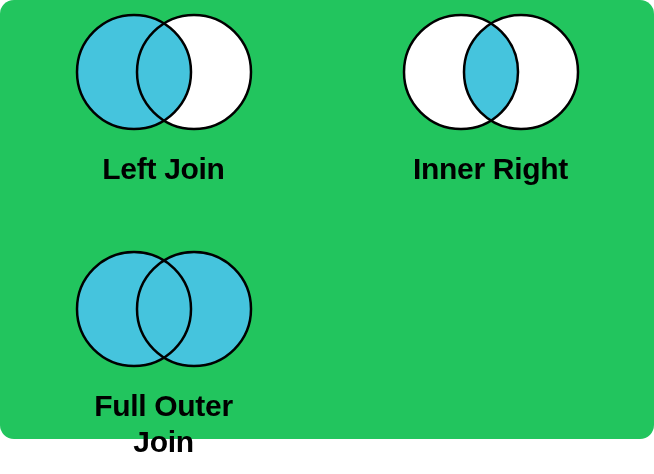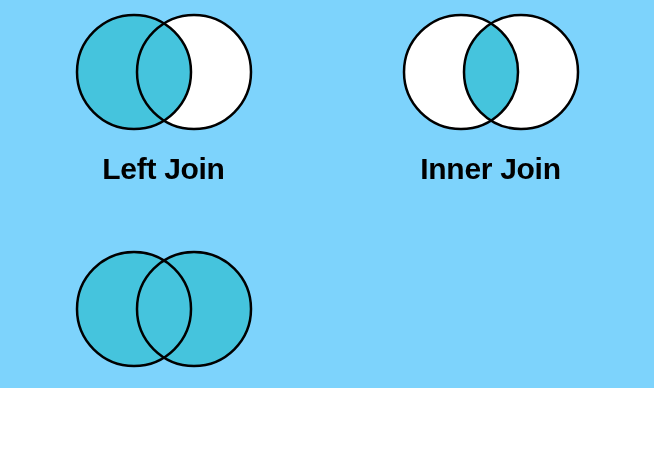--- a/index.html
+++ b/index.html
@@ -9,25 +9,26 @@
   }
   body {
     width: 654px;
     height: 474px;
     font-family: "Liberation Sans", sans-serif;
     overflow: hidden;
   }
   #venn-board {
     position: relative;
     width: 654px;
-    height: 388px;
-    background: #7dd3fc;
+    height: 439px;
+    background: #22c55e;
     display: grid;
     grid-template-columns: 327px 327px;
     grid-template-rows: 237px 237px;
+    border-radius: 14px;
   }
   .venn-cell {
     position: relative;
     display: flex;
     flex-direction: column;
     align-items: center;
     justify-content: flex-start;
     padding-top: 10px;
     box-sizing: border-box;
   }
@@ -88,25 +89,27 @@
           </clipPath>
       </defs>
       <circle cx="70" cy="62" r="57" fill="#ffffff"></circle>
       <circle cx="130" cy="62" r="57" fill="#ffffff"></circle>
       <g clip-path="url(#clipA-ij)">
         <circle cx="130" cy="62" r="57" fill="#45c4dd"></circle>
       </g>
       <circle cx="70" cy="62" r="57" fill="none" stroke="#000000" stroke-width="2.5"></circle>
       <circle cx="130" cy="62" r="57" fill="none" stroke="#000000" stroke-width="2.5"></circle>
     </svg>
-    <div class="venn-caption">Inner Join</div>
+    <div class="venn-caption">Inner Right</div>
   </div>
 
   <div class="venn-cell">
     <svg class="venn-figure" viewBox="0 0 200 135">
       <circle cx="70" cy="62" r="57" fill="#45c4dd"></circle>
       <circle cx="130" cy="62" r="57" fill="#45c4dd"></circle>
       <circle cx="70" cy="62" r="57" fill="none" stroke="#000000" stroke-width="2.5"></circle>
       <circle cx="130" cy="62" r="57" fill="none" stroke="#000000" stroke-width="2.5"></circle>
     </svg>
+    <div class="venn-caption">Full Outer
+Join</div>
   </div>
 
 </div>
 
 </body></html>

